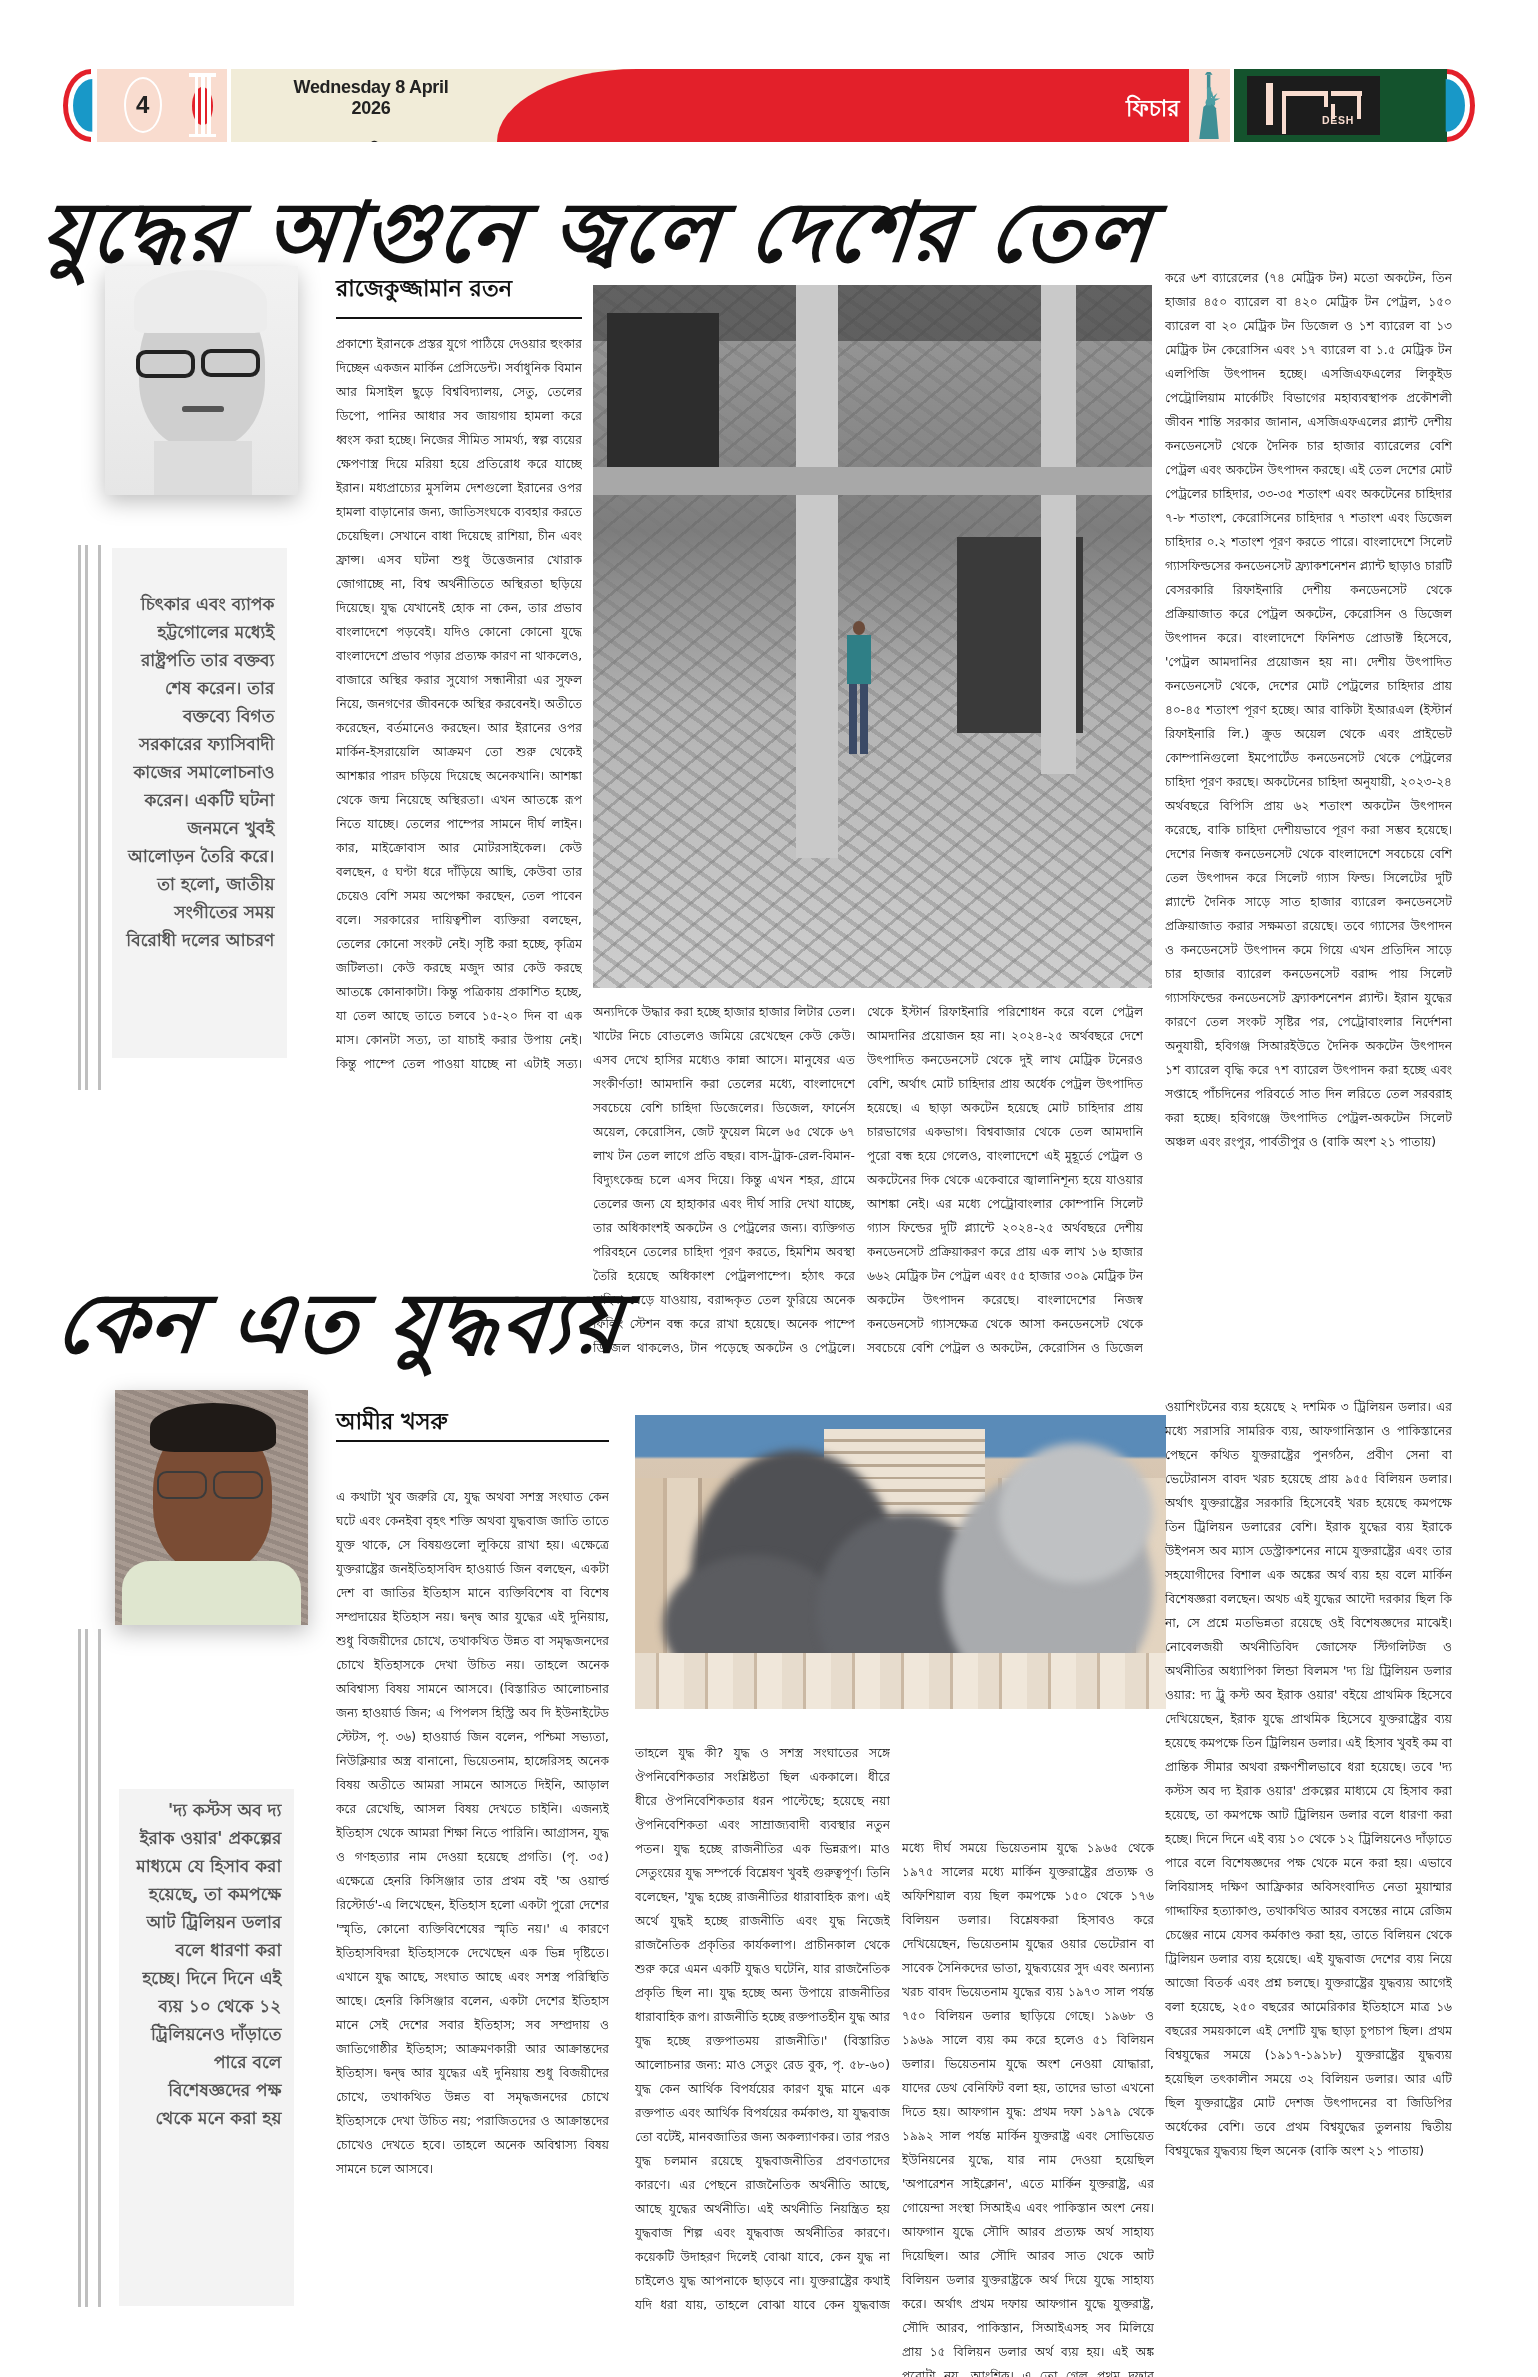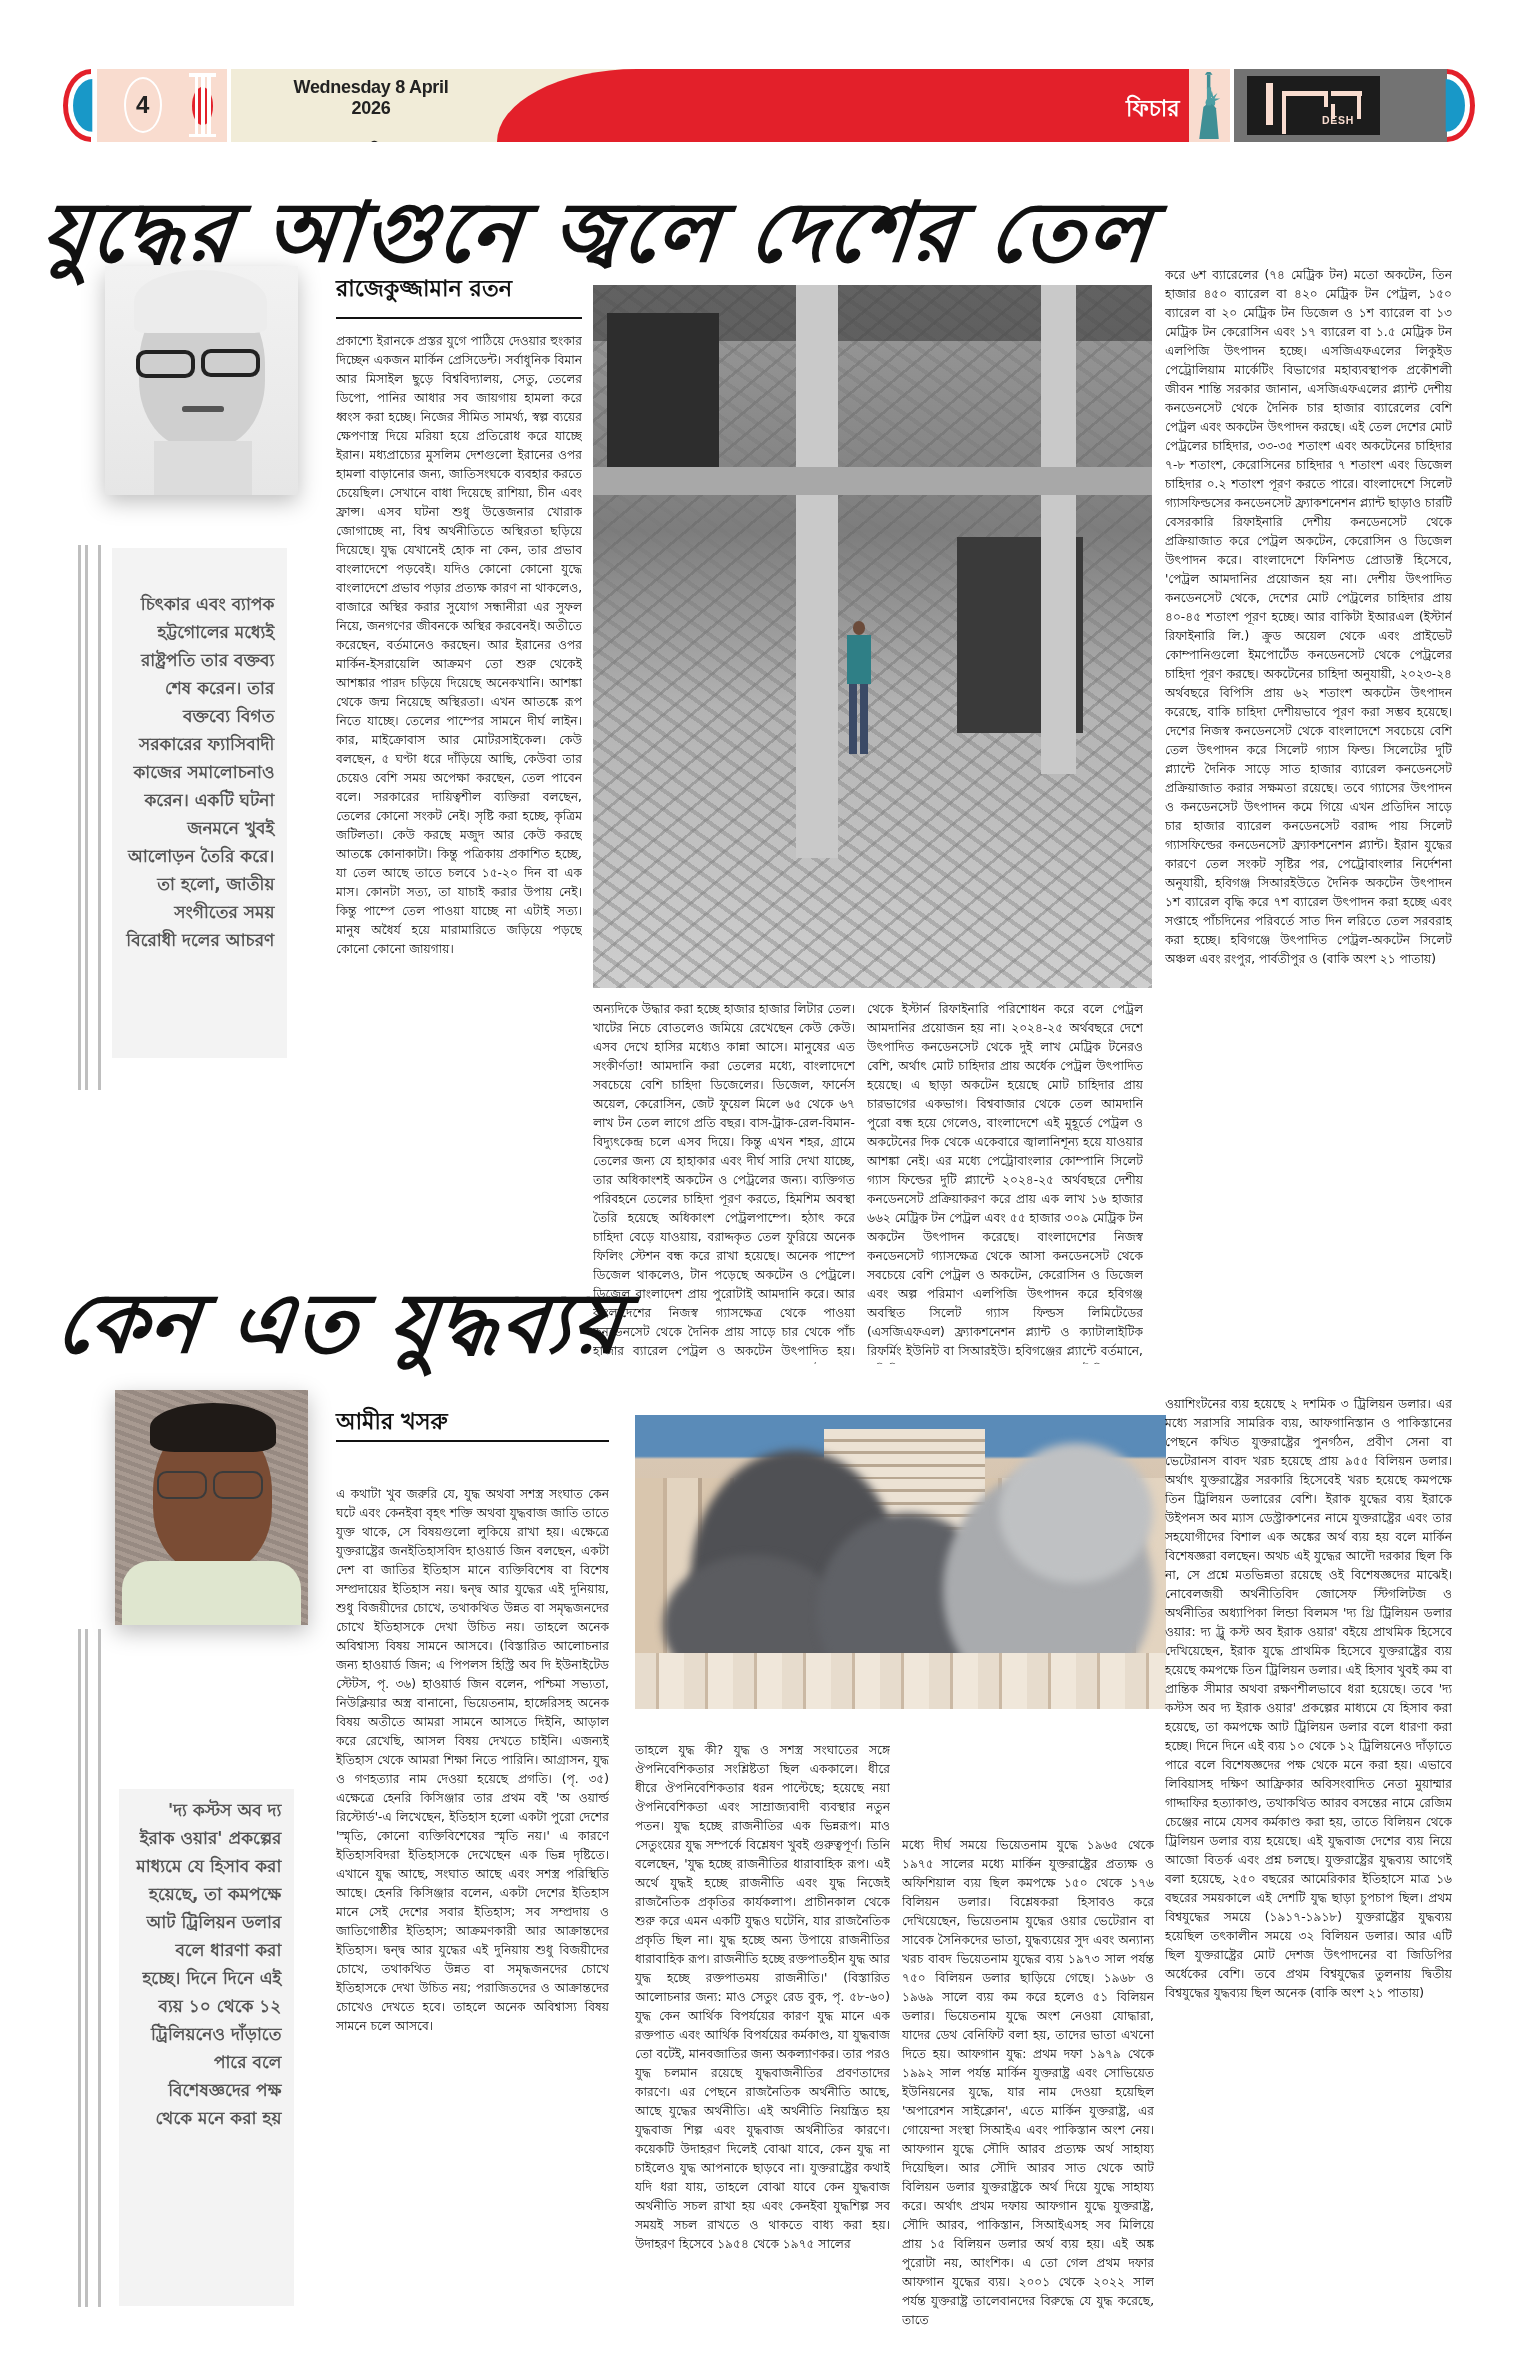--- a/index.html
+++ b/index.html
@@ -27,21 +27,21 @@
 
   .date-box { position: absolute; left: 175px; top: 0; width: 958px; height: 73px; background: #f1ecd8; overflow: hidden; }
   .date-red { position: absolute; left: 266px; top: 0; width: 699px; height: 73px; background: #e3202a; border-top-left-radius: 140px 73px; }
   .date-text { position: absolute; left: 49px; top: 8.4px; width: 182px; text-align: center; font-family: Liberation Sans, sans-serif; font-weight: 700; color: #222; }
   .date-en { font-size: 18px; letter-spacing: -0.3px; }
   .date-bn { font-size: 17px; margin-top: 19px; }
   .section-label { position: absolute; left: 895px; top: 22.4px; font-size: 22.4px; font-weight: 700; color: #fff; }
 
   .liberty-box { position: absolute; left: 1133px; top: 0; width: 41px; height: 73px; background: #f9dccf; }
   .liberty-box svg { position: absolute; left: 6.3px; top: 2.8px; }
-  .logo-box { position: absolute; left: 1178px; top: 0; width: 213px; height: 73px; background: #737373; }
+  .logo-box { position: absolute; left: 1178px; top: 0; width: 213px; height: 73px; background: #14532d; }
   .logo-mark { position: absolute; left: 12.6px; top: 7px; width: 133px; height: 59px; background: #1c1c1c; }
   .logo-mark .cut { position: absolute; background: #f9dccf; }
   .logo-desh { position: absolute; left: 88px; top: 45px; font-family: "Liberation Sans", sans-serif; font-weight: 700; font-size: 10.5px; color: #f9dccf; letter-spacing: 0.7px; }
 
   
   .headline { position: absolute; font-family: "DejaVu Serif", serif; font-weight: 700; color: #111; font-style: italic; letter-spacing: 1.4px; transform: skewX(-6deg); }
   .h1 { left: 42px; top: 168px; font-size: 83px; }
   .h2 { left: 56px; top: 1259px; font-size: 83px; }
 
   
@@ -55,21 +55,21 @@
   .quote-rule { position: absolute; width: 2.8px; background: #bfbfbf; }
   .quote-box { position: absolute; background: #f3f3f3; padding: 11.2px 12.6px; text-align: right; font-family: "DejaVu Sans", sans-serif; font-weight: 700; font-size: 17px; line-height: 28px; color: #555; }
   .q1 { left: 112px; top: 548px; width: 175px; height: 510px; padding-top: 42px; }
   .q2 { left: 119px; top: 1789px; width: 175px; height: 517px; padding-top: 7px; }
 
   
   .byline { position: absolute; font-weight: 700; font-size: 22.4px; color: #111; }
   .byline-rule { position: absolute; height: 2.1px; background: #111; }
 
   
-  .col { position: absolute; font-size: 12.2px; line-height: 19px; text-align: justify; color: #111; }
+  .col { position: absolute; font-size: 12.2px; line-height: 24px; text-align: justify; color: #111; }
   .col p { margin: 0; }
 
   
   .photo { position: absolute; overflow: hidden; }
   .photo-rubble { left: 593px; top: 285px; width: 559px; height: 703px;
     background:
       linear-gradient(180deg, rgba(60,60,60,0.6) 0 8%, transparent 8% 100%),
       repeating-linear-gradient(35deg, rgba(120,120,120,0.35) 0 4.2px, transparent 4.2px 15.4px),
       repeating-linear-gradient(-40deg, rgba(90,90,90,0.3) 0 2.8px, transparent 2.8px 18px),
       linear-gradient(180deg, #9b9b9b 0%, #7d7d7d 35%, #b3b3b3 60%, #cfcfcf 100%); }

